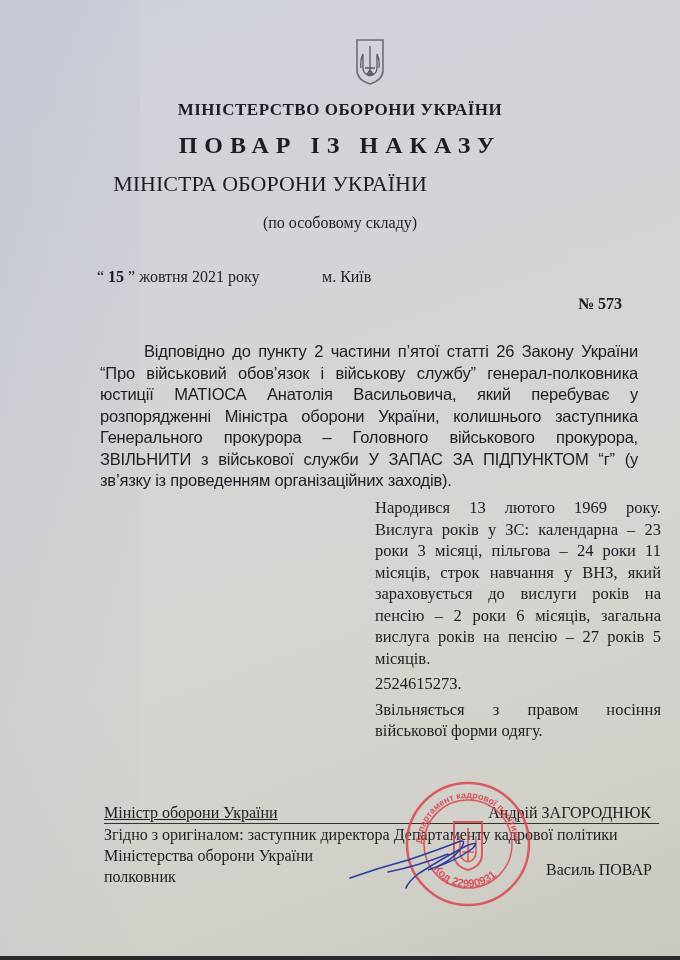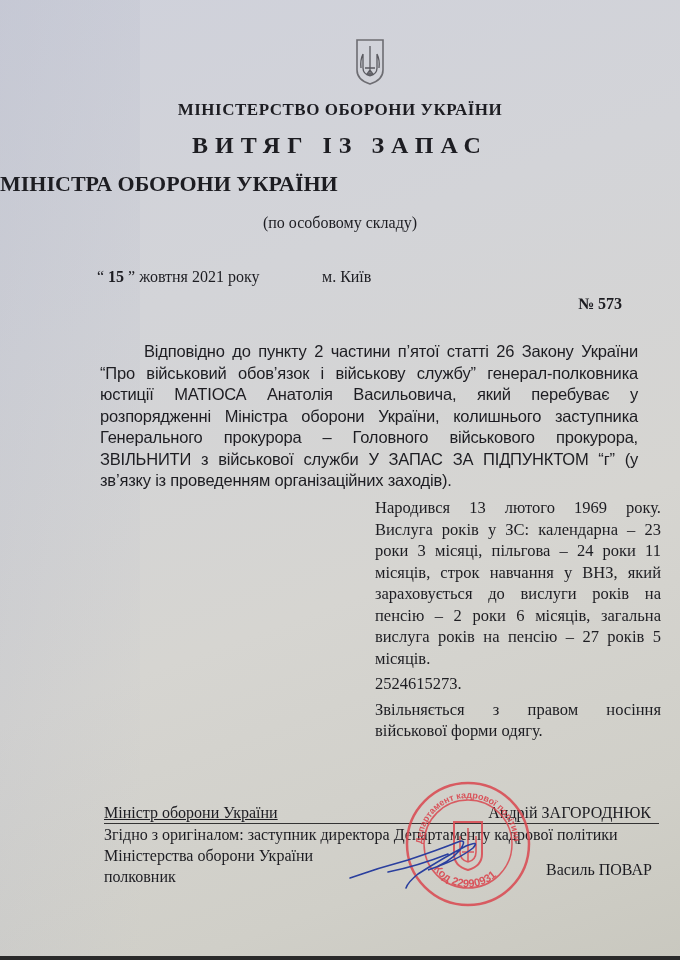--- a/index.html
+++ b/index.html
@@ -20,22 +20,22 @@
 
     .hdr1 {
       position: absolute; left: 0; width: 680px; top: 100px; text-align: center;
       font-weight: bold; font-size: 17px; letter-spacing: 0.5px; font-variant: small-caps;
     }
     .hdr2 {
       position: absolute; left: 0; width: 680px; top: 132px; text-align: center;
       font-weight: bold; font-size: 24px; letter-spacing: 7px;
     }
     .hdr3 {
-      position: absolute; left: 0; width: 540px; top: 171px; text-align: left;
-      font-weight: bold; font-size: 22px;
+      position: absolute; left: 0; width: 540px; top: 171px; text-align: center;
+      font-weight: normal; font-size: 22px;
     }
     .hdr4 {
       position: absolute; left: 0; width: 680px; top: 214px; text-align: center;
       font-size: 16px;
     }
 
     .meta { position: absolute; top: 268px; font-size: 16px; }
     .meta-date { left: 97px; }
     .meta-date b { font-weight: bold; }
     .meta-city { left: 322px; }
@@ -77,21 +77,21 @@
 
 <div class="page">
   <div class="shade-left"></div>
 
   <svg class="emblem" viewBox="0 0 30 48">
     <path d="M2 2 H28 V32 Q28 42 15 46 Q2 42 2 32 Z" fill="none" stroke="#6d6d72" stroke-width="1.6"></path>
     <path d="M15 8 V38 M15 38 Q8 36 8 30 V16 M15 38 Q22 36 22 30 V16 M8 16 Q5 22 6 30 M22 16 Q25 22 24 30 M10 30 H20 M15 32 l-3 4 h6 z" fill="none" stroke="#5a5a60" stroke-width="1.3"></path>
   </svg>
 
   <div class="hdr1">МІНІСТЕРСТВО ОБОРОНИ УКРАЇНИ</div>
-  <div class="hdr2">ВИТЯГ ІЗ ЗАПАС</div>
+  <div class="hdr2">ПОВАР ІЗ НАКАЗУ</div>
   <div class="hdr3">МІНІСТРА ОБОРОНИ УКРАЇНИ</div>
   <div class="hdr4">(по особовому складу)</div>
 
   <div class="meta meta-date"><span>“ </span><b>15</b><span> ”</span><span> жовтня 2021 року</span></div>
   <div class="meta meta-city">м. Київ</div>
   <div class="meta meta-num">№ 573</div>
 
   <div class="body-text"><span class="indent"></span><span>Відповідно до пункту 2 частини п’ятої статті 26 Закону України “Про військовий обов’язок і військову службу” генерал-полковника юстиції МАТІОСА Анатолія Васильовича, який перебуває у розпорядженні Міністра оборони України, колишнього заступника Генерального прокурора – Головного військового прокурора, ЗВІЛЬНИТИ з військової служби У ЗАПАС ЗА ПІДПУНКТОМ “г” (у зв’язку із проведенням організаційних заходів).</span></div>
 
   <div class="right-block">

